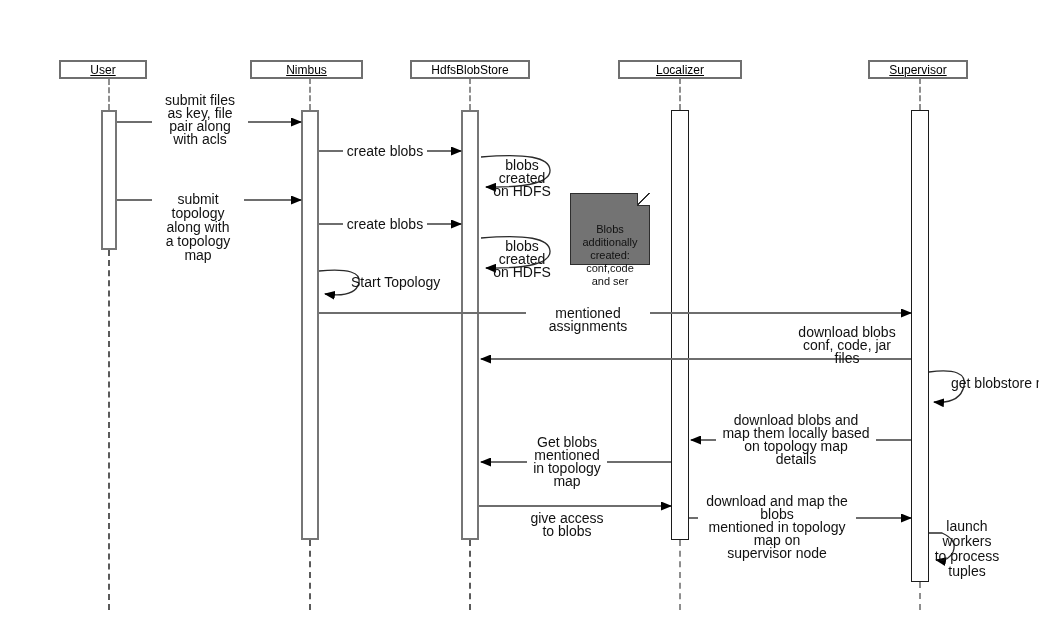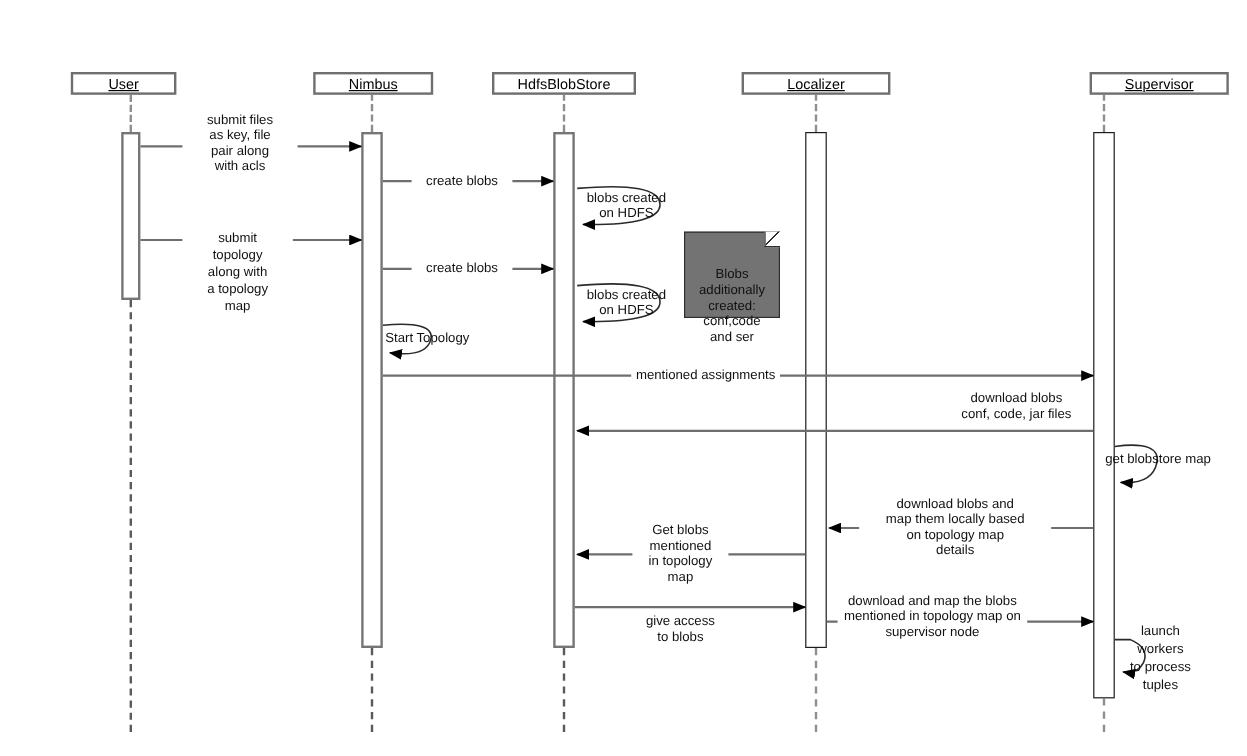--- a/index.html
+++ b/index.html
@@ -21,24 +21,24 @@
   .bar { position:absolute; background:#fff; width:18px; z-index:2; }
   .bar.g { border:2px solid #767676; }
   .bar.k { border:1px solid #1c1c1c; }
 
   
   svg.arrows { position:absolute; left:0; top:0; z-index:4; }
   .msg  { stroke:#6e6e6e; stroke-width:1.8; fill:none; }
   .self { stroke:#2a2a2a; stroke-width:1.3; fill:none; }
 
   
-  .label { position:absolute; z-index:5; font-size:11px; line-height:13px; color:#111;
+  .label { position:absolute; z-index:5; font-size:14px; line-height:13px; color:#111;
            text-align:center; white-space:pre-line; }
   .bgw { background:#fff; }
-  .nowrap { white-space:nowrap; text-align:left; }
+  .nowrap { white-space:nowrap; text-align:left;margin-left:30px; }
   .lh14 { line-height:14px; }
   .lh15 { line-height:15px; }
 
   
   .note { position:absolute; left:570px; top:193px; width:80px; height:72px; background:#737373;
           border:1px solid #2e2e2e; z-index:3; font-size:11px; line-height:13px;
           text-align:center; white-space:pre-line; padding-top:3px; color:#111; }
   .fold { position:absolute; top:-1px; right:-1px; width:13px; height:13px; background:#fff;
           border-left:1px solid #2e2e2e; border-bottom:1px solid #2e2e2e; }
   .fold::after { content:""; position:absolute; inset:0;
@@ -59,30 +59,30 @@
 
   <div class="ll dark" style="left:108px; top:250px; height:360px;"></div>
   <div class="ll dark" style="left:309px; top:540px; height:70px;"></div>
   <div class="ll dark" style="left:469px; top:540px; height:70px;"></div>
   <div class="ll" style="left:679px; top:540px; height:70px;"></div>
   <div class="ll" style="left:919px; top:582px; height:28px;"></div>
 
   <div class="actor" style="left:59px; width:88px;">
     <span class="u">User</span>
   </div>
-  <div class="actor" style="left:261px; width:100px;justify-content:center;">
+  <div class="actor" style="left:250px; width:113px;justify-content:center;">
     <span class="u">Nimbus</span>
   </div>
   <div class="actor" style="left:410px; width:120px;">
     <span>HdfsBlobStore</span>
   </div>
   <div class="actor" style="left:618px; width:124px;">
     <span class="u">Localizer</span>
   </div>
-  <div class="actor" style="left:908px; width:116px;">
+  <div class="actor" style="left:868px; width:100px;">
     <span class="u">Supervisor</span>
   </div>
 
   <div class="bar g" style="left:101px; top:110px; height:140px; width:16px;"></div>
   <div class="bar g" style="left:301px; top:110px; height:430px;"></div>
   <div class="bar g" style="left:461px; top:110px; height:430px;"></div>
   <div class="bar k" style="left:671px; top:110px; height:430px;"></div>
   <div class="bar k" style="left:911px; top:110px; height:472px;"></div>
 
   <div class="note">

